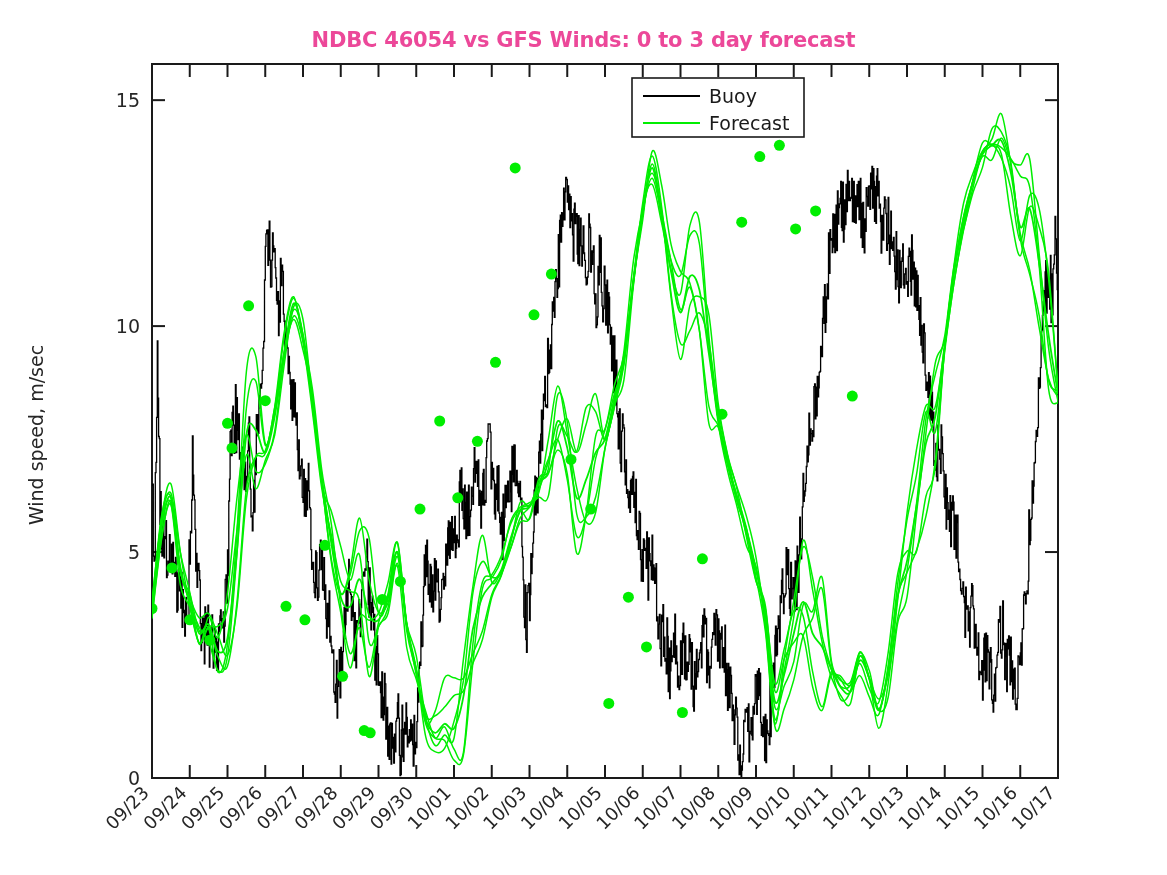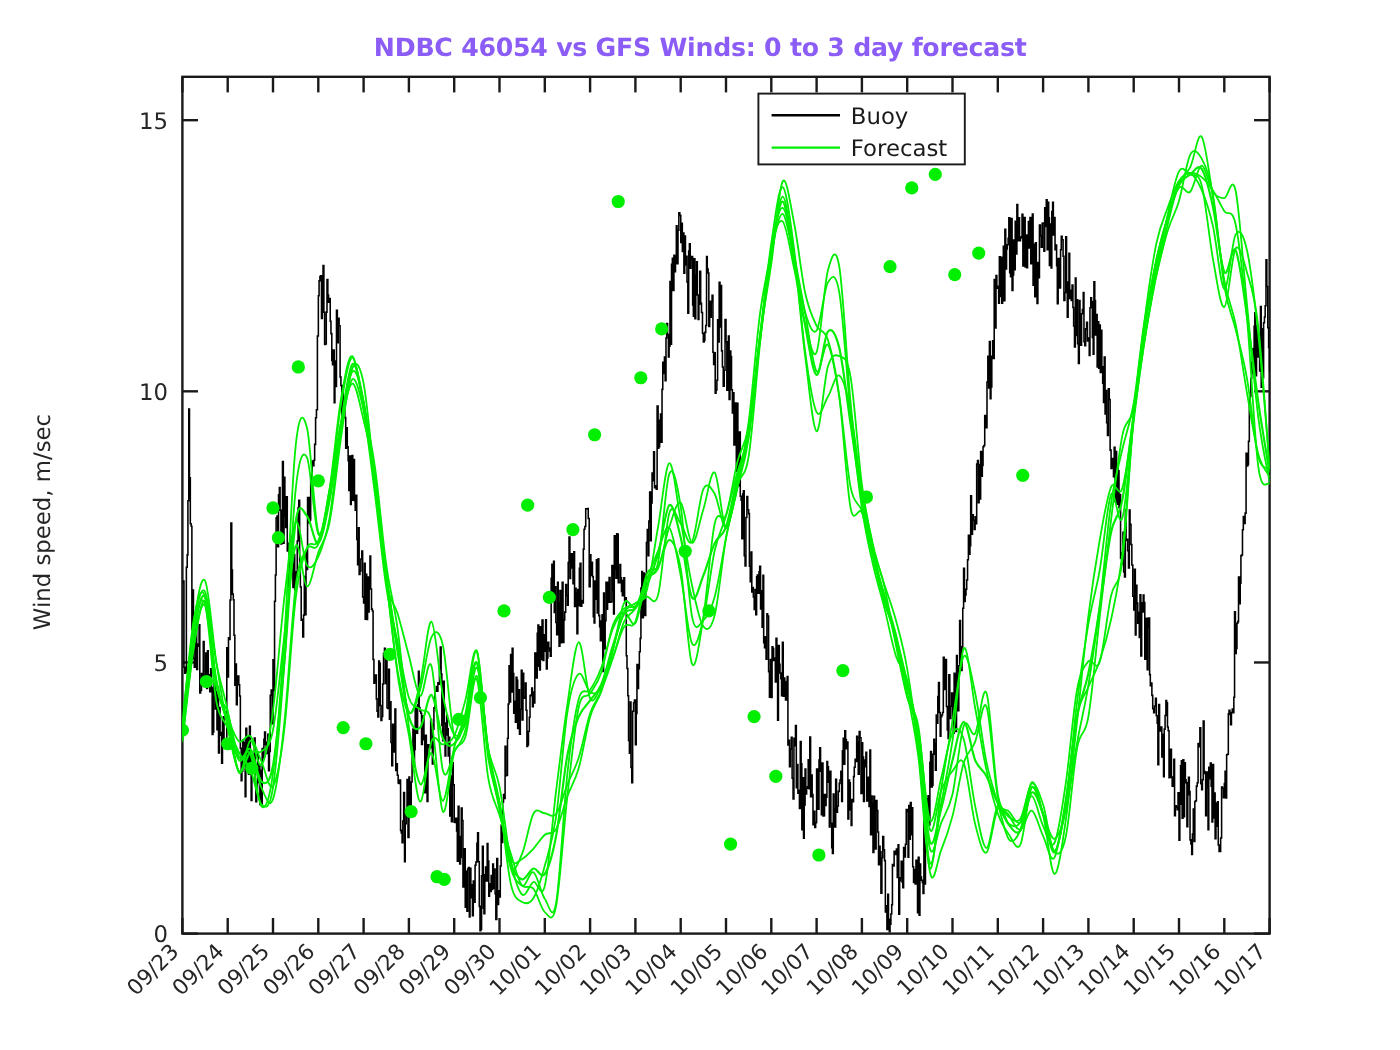--- a/index.html
+++ b/index.html
@@ -1,20 +1,20 @@
 <!DOCTYPE html>
 <html><head>
 <meta charset="utf-8">
 <style>
   html,body{margin:0;padding:0;background:#ffffff;}
   body{width:1167px;height:875px;position:relative;overflow:hidden;
        font-family:"DejaVu Sans","Liberation Sans",sans-serif;color:#1a1a1a;}
   #figure{position:absolute;left:0;top:0;width:1167px;height:875px;}
   #chart-title{position:absolute;left:0;top:28px;width:1167px;text-align:center;
-       font-size:21px;font-weight:bold;letter-spacing:-0.2px;color:#8b5cf6;}
+       font-size:21px;font-weight:bold;letter-spacing:-0.2px;color:#ec4899;}
   #ylabel{position:absolute;left:-224px;top:424px;width:520px;text-align:center;
        transform:rotate(-90deg);transform-origin:center center;font-size:19px;color:#262626;}
   #plot-svg{position:absolute;left:0;top:0;}
   .ytick-label{font-size:19px;fill:#262626;font-family:"DejaVu Sans","Liberation Sans",sans-serif;}
   .xtick-label{font-size:18px;fill:#262626;font-family:"DejaVu Sans","Liberation Sans",sans-serif;}
   .legend-label{font-size:19px;fill:#1a1a1a;font-family:"DejaVu Sans","Liberation Sans",sans-serif;}
 </style>
 </head>
 <body>
 

